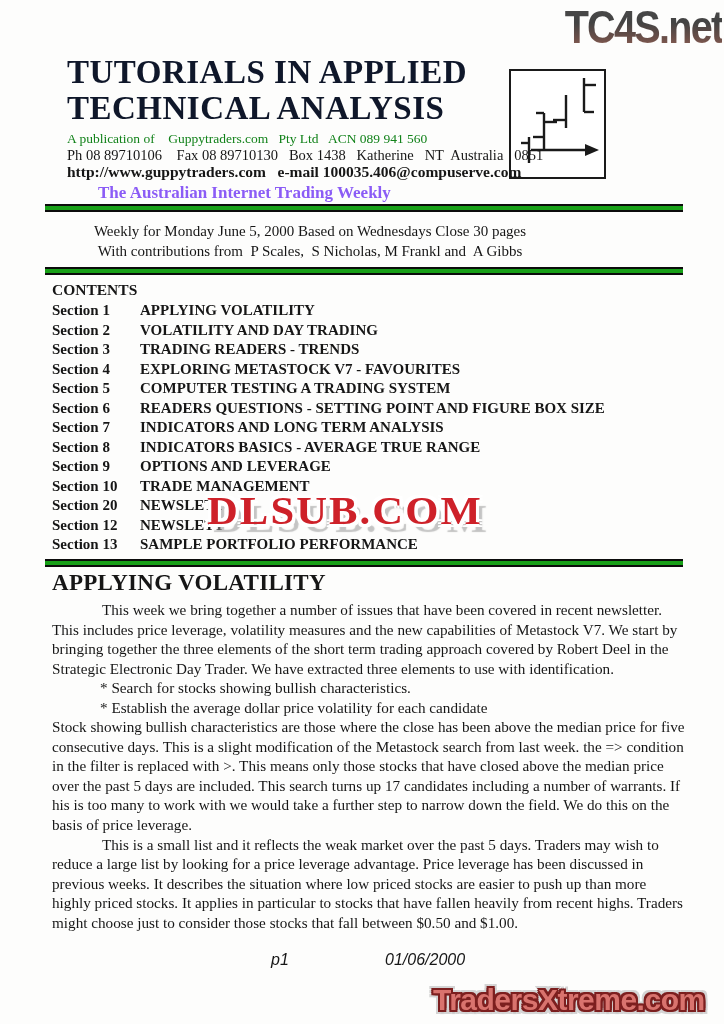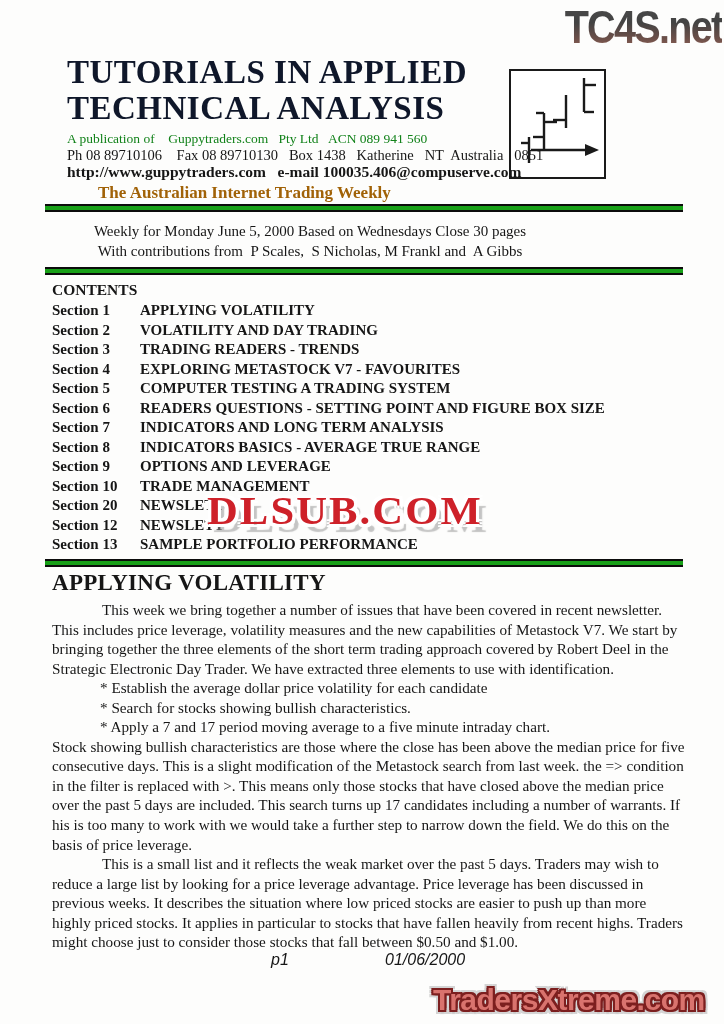--- a/index.html
+++ b/index.html
@@ -38,21 +38,21 @@
     font-size: 33px; line-height: 36px; letter-spacing: 0.5px;
   }
   .iconbox {
     position: absolute; left: 509px; top: 69px;
     width: 97px; height: 110px;
     border: 2px solid #1a1a1a; background: #fff;
   }
   .pub1 { position: absolute; left: 67px; top: 131px; font-size: 13.5px; color: #12821a; }
   .pub2 { position: absolute; left: 67px; top: 147px; font-size: 14.5px; }
   .pub3 { position: absolute; left: 67px; top: 163px; font-size: 15.5px; font-weight: bold; }
-  .tagline { position: absolute; left: 98px; top: 183px; font-size: 17px; font-weight: bold; color: #a16207; }
+  .tagline { position: absolute; left: 98px; top: 183px; font-size: 17px; font-weight: bold; color: #8b5cf6; }
 
   
   .rule {
     position: absolute; left: 45px; width: 638px; height: 8px;
     background: #18a018;
     border-top: 2px solid #0c0c0c; border-bottom: 2px solid #0c0c0c;
   }
   .rule1 { top: 204px; }
   .rule2 { top: 267px; }
   .rule3 { top: 559px; }
@@ -222,23 +222,22 @@
   </div>
 
   <div class="dlsub">DLSUB.COM</div>
 
   <div class="rule rule3"></div>
 
   <div class="article-heading">APPLYING VOLATILITY</div>
 
   <div class="body-text">
     <p class="indent">This week we bring together a number of issues that have been covered in recent newsletter. This includes price leverage, volatility measures and the new capabilities of Metastock V7. We start by bringing together the three elements of the short term trading approach covered by Robert Deel in the Strategic Electronic Day Trader.  We have extracted three elements to use with identification.</p>
+    <p class="bullet">* Search for stocks showing bullish characteristics.</p>
     <p class="bullet">* Establish the average dollar price volatility for each candidate</p>
-    <p class="bullet">* Search for stocks showing bullish characteristics.</p>
-    <p class="bullet">* Apply a 7 and 17 period moving average to a five minute intraday chart.</p>
     <p>Stock showing bullish characteristics are those where the close has been above the median price for five consecutive days.  This is a slight modification of the Metastock search from last week. the =&gt; condition in the filter is replaced with &gt;. This means only those stocks that have closed above the median price over the past 5 days are included. This search turns up 17 candidates including a number of warrants.  If his is too many to work with we would take a further step to narrow down the field. We do this on the basis of price leverage.</p>
     <p class="indent">This is a small list and it reflects the weak market over the past 5 days. Traders may wish to reduce a large list by looking for a price leverage advantage. Price leverage has been discussed in previous weeks. It describes the situation where low priced stocks are easier to push up than more highly priced stocks. It applies in particular to stocks that have fallen heavily from recent highs. Traders might choose just to consider those stocks that fall between $0.50 and $1.00.</p>
   </div>
 
   <div class="footer">
     <span class="pageno">p1</span>
     <span class="footdate">01/06/2000</span>
   </div>
 
   <div class="tx">TradersXtreme.com</div>

